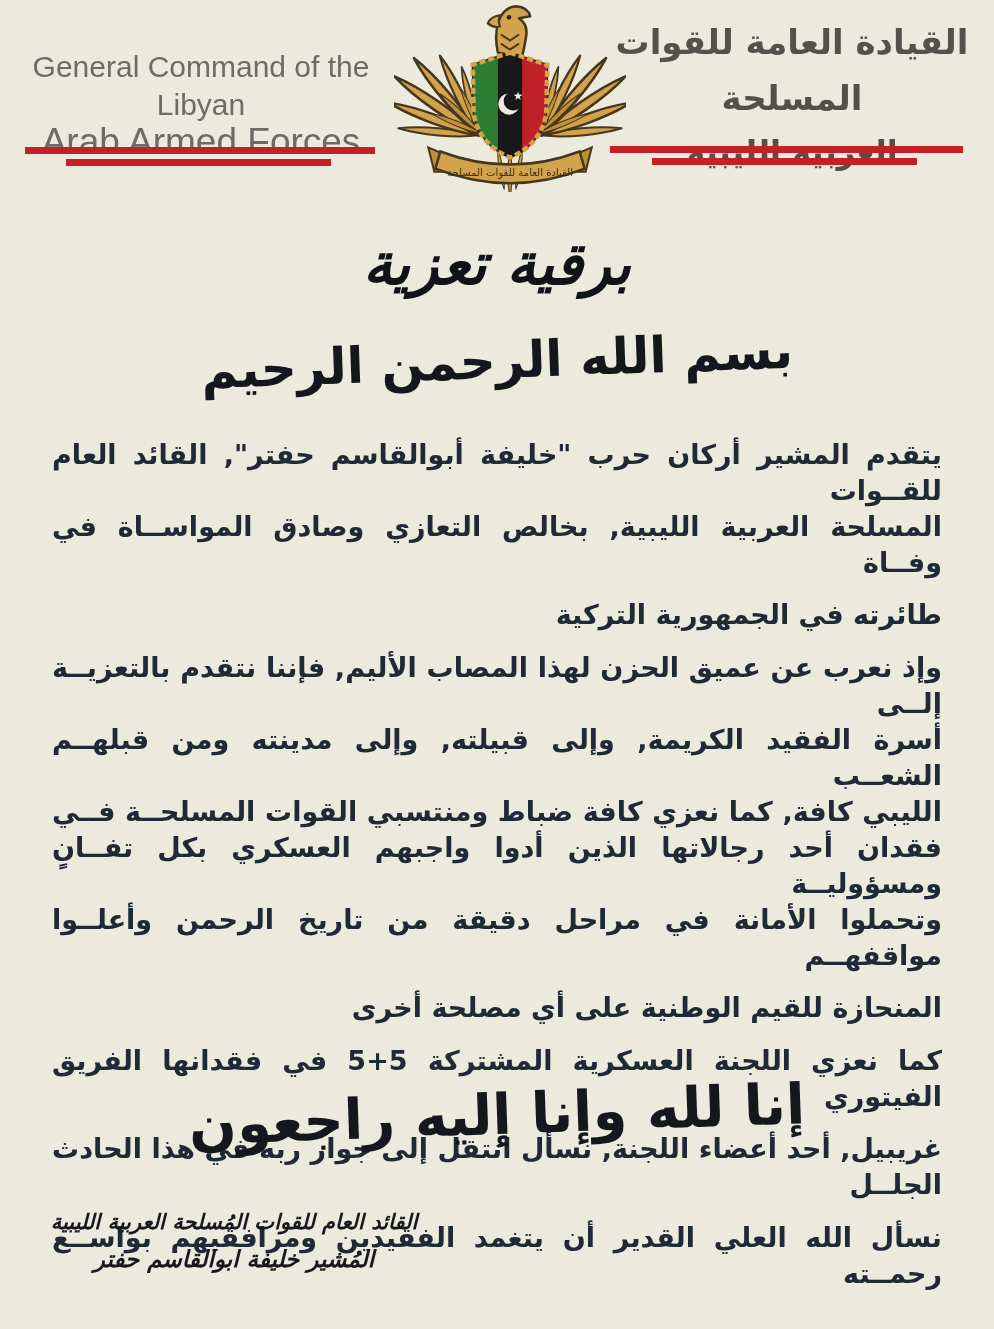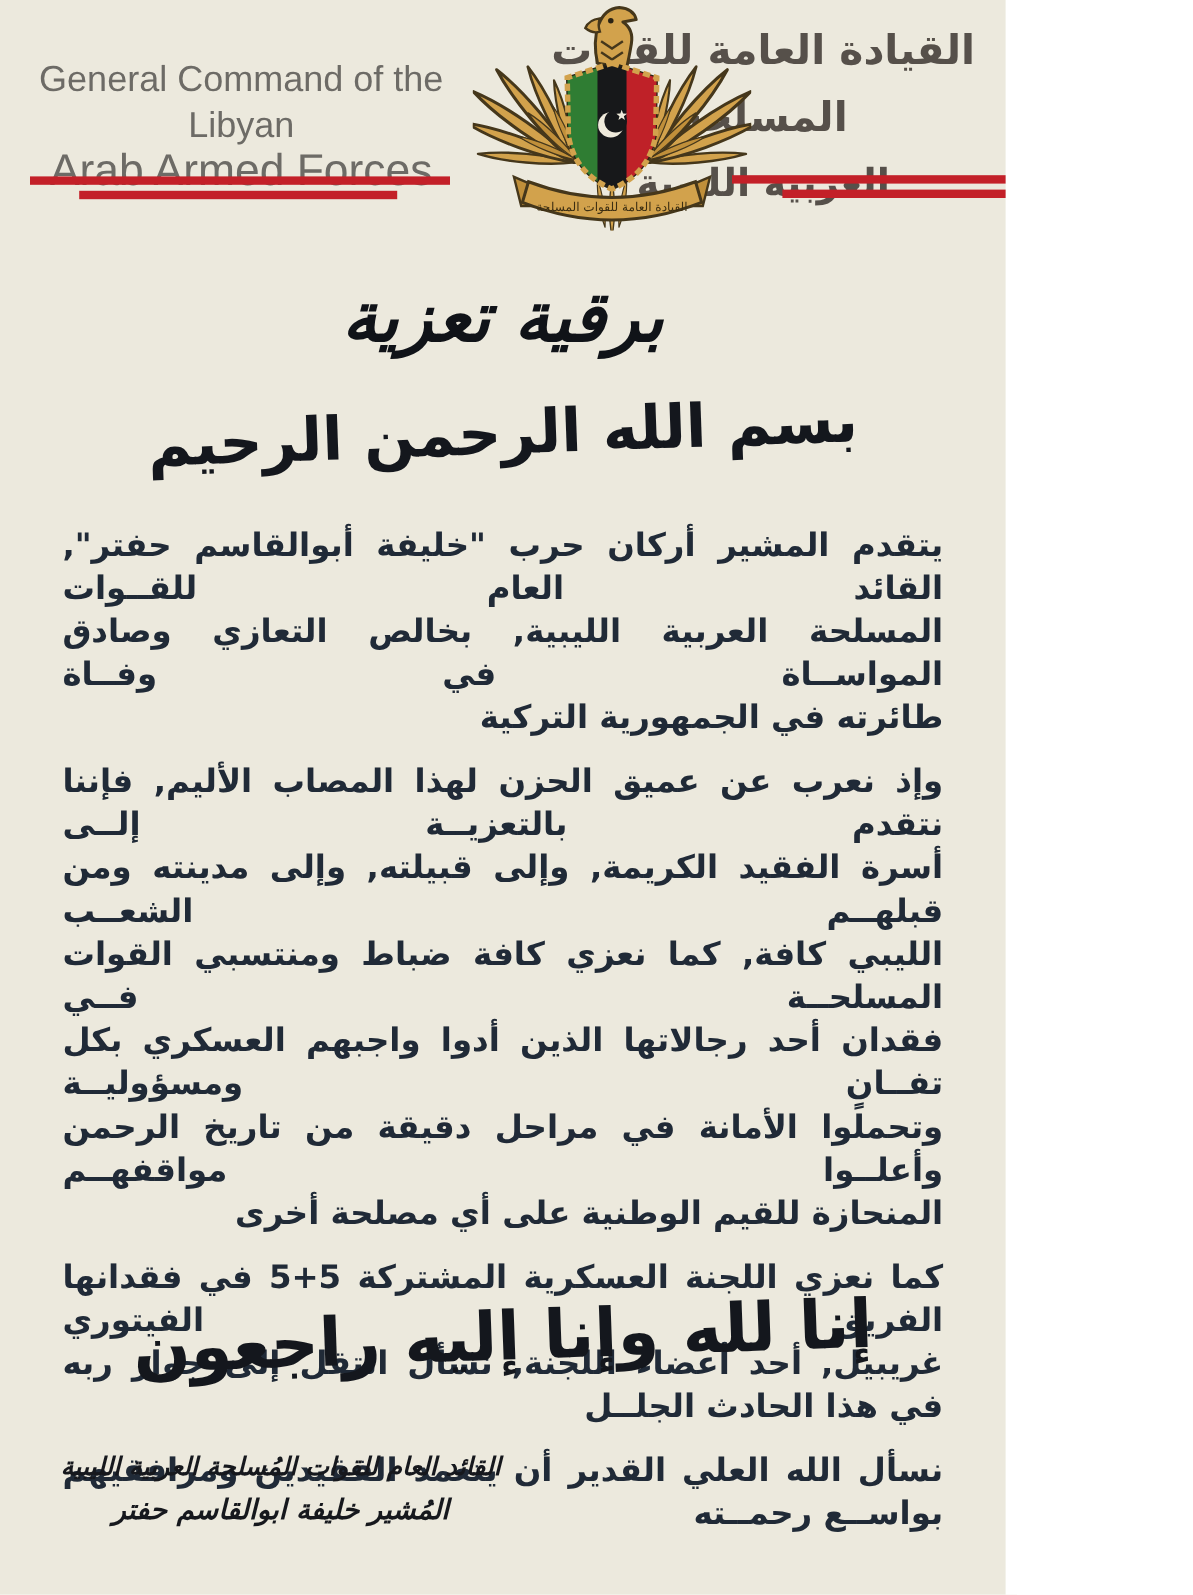--- a/index.html
+++ b/index.html
@@ -1,21 +1,21 @@
 <!DOCTYPE html>
 <html lang="ar" style="--bg: #ece9dd; --accent: #c32028; --ink: #101318; --body: #202a37; --muted: #6d6b66; --callig: #56504a; --gold: #d2a24c;"><head>
 <meta charset="utf-8">
 <style>
   :root{
     --bg:#ece9dd; --accent:#c32028; --ink:#101318; --body:#202a37;
     --muted:#6d6b66; --callig:#56504a; --gold:#d2a24c;
   }
   html,body{margin:0;padding:0;}
   .page{
-    position:relative; width:838px; height:1329px; overflow:hidden;
+    position:relative; width:994px; height:1329px; overflow:hidden;
     background:var(--bg);
     font-family:"DejaVu Sans", sans-serif;
   }
   
   .header-en{
     position:absolute; left:18px; top:48px; width:366px; text-align:center;
     color:var(--muted); font-family:"Liberation Sans", sans-serif;
   }
   .header-en .l1{font-size:30px; line-height:38px;}
   .header-en .l2{font-size:37px; line-height:36px;}
@@ -44,21 +44,21 @@
   
   .body-text{
     position:absolute; top:437px; right:52px; left:52px;
     direction:rtl; color:var(--body);
     font-size:27px; font-weight:700; line-height:36px;
   }
   .para{margin:0 0 17px 0;}
   .pline{
     text-align:justify; text-align-last:justify; -moz-text-align-last:justify;
   }
-  .pline:last-child{text-align-last:right; -moz-text-align-last:right;}
+  .pline:last-child{text-align-last:right;margin-top:16px; -moz-text-align-last:right;}
   
   .closing{
     position:absolute; top:1082px; left:0; right:0; text-align:center;
     direction:rtl; font-size:56px; font-weight:800; color:#14171d;
     transform:rotate(-2deg);
   }
   .signature{
     position:absolute; top:1205px; left:24px; width:420px; text-align:center;
     direction:rtl; color:#16181d; font-style:italic; font-weight:700;
   }

